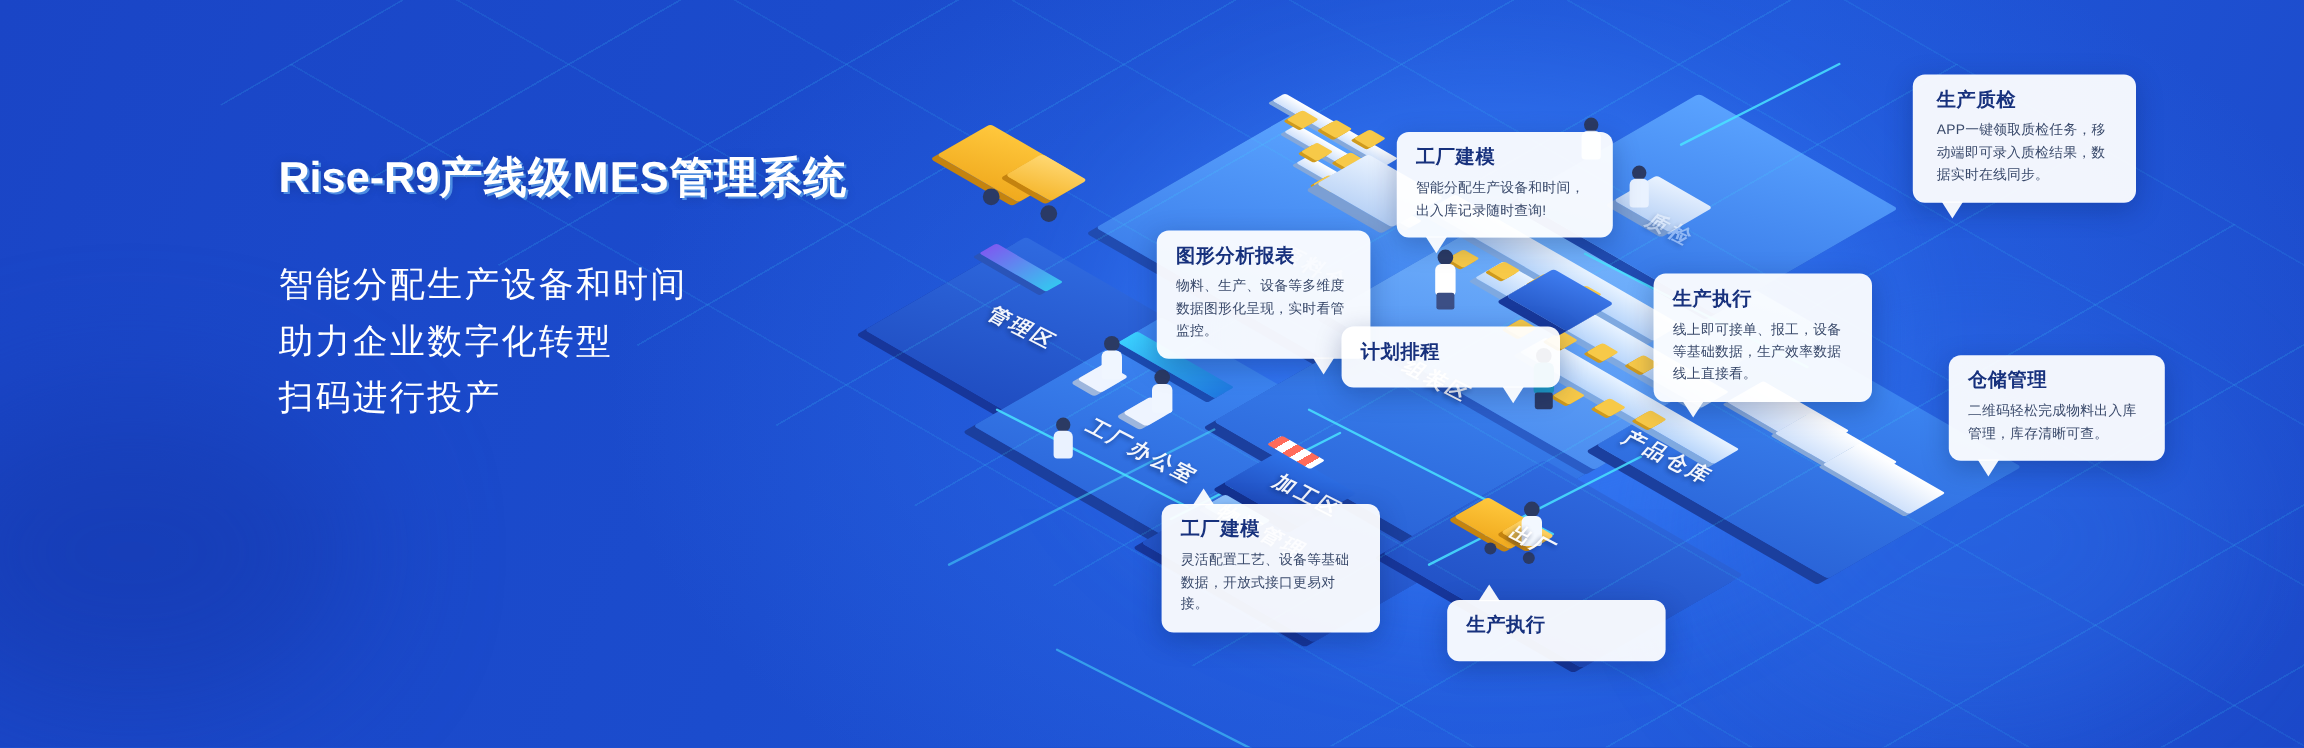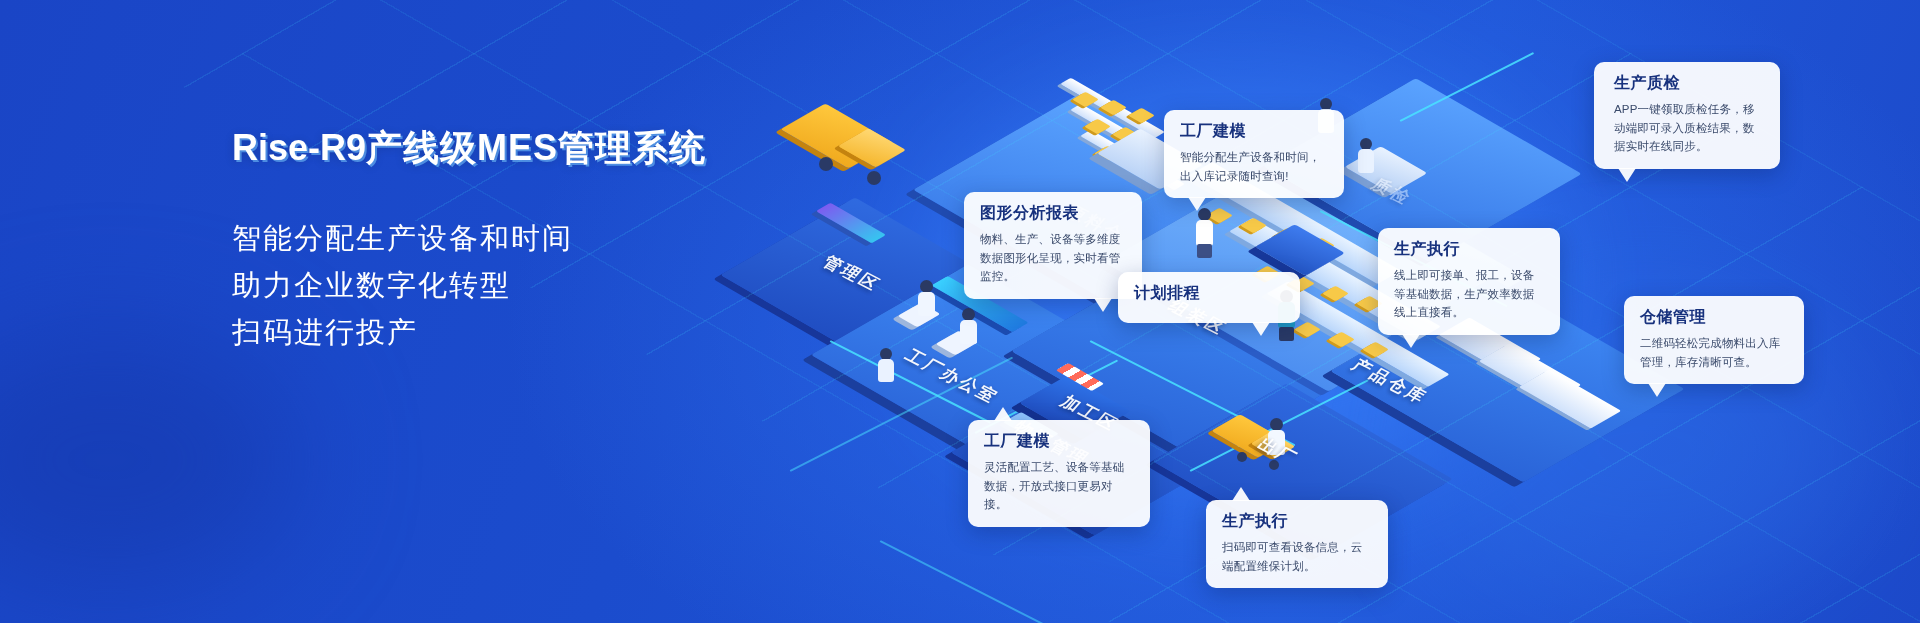--- a/index.html
+++ b/index.html
@@ -251,16 +251,15 @@
   </div>
 
   <div class="card" style="left:968px;top:420px;width:152px;">
     <div class="h">工厂建模</div>
     <div class="b">灵活配置工艺、设备等基础数据，开放式接口更易对接。</div>
     <div class="tail tail-tl"></div>
   </div>
 
   <div class="card" style="left:1206px;top:500px;width:152px;">
     <div class="h">生产执行</div>
-    <div class="b">扫码即可查看设备信息，云端配置维保计划。</div>
     <div class="tail tail-tl"></div>
   </div>
 </div>
 
 </body></html>

